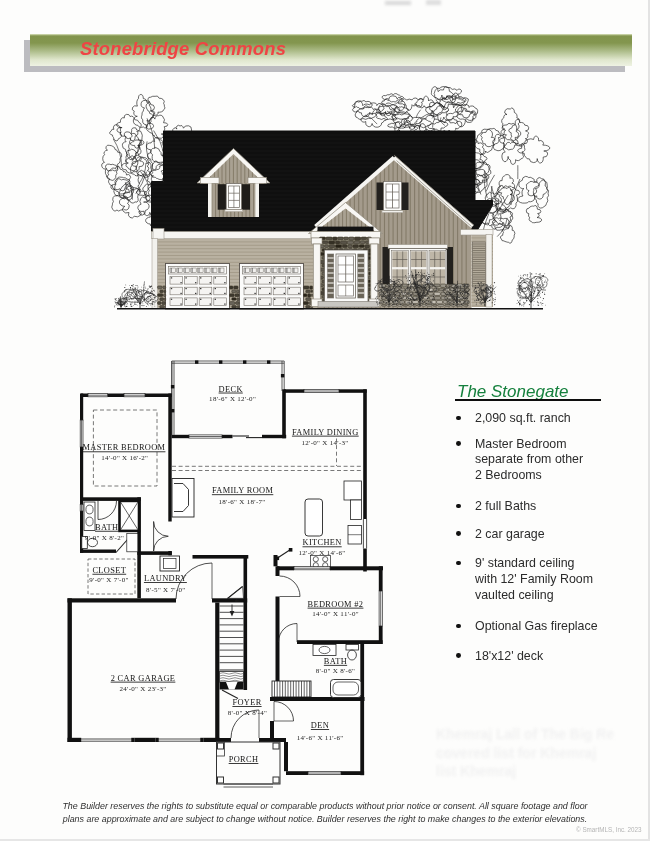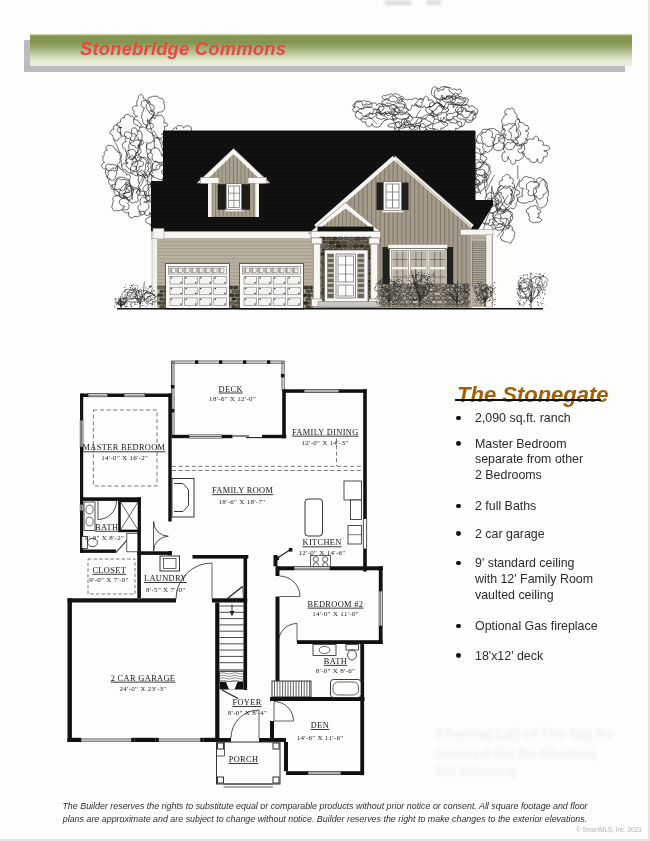--- a/index.html
+++ b/index.html
@@ -2392,21 +2392,21 @@
       <rect x="273" y="743" width="6" height="6" fill="none" stroke="#333" stroke-width="1"></rect>
       <rect x="217.5" y="777" width="6" height="6" fill="none" stroke="#333" stroke-width="1"></rect>
       <rect x="273" y="777" width="6" height="6" fill="none" stroke="#333" stroke-width="1"></rect>
       <line x1="223.5" y1="784" x2="273" y2="784" stroke="#333" stroke-width="0.8"></line>
       <line x1="223.5" y1="787" x2="273" y2="787" stroke="#333" stroke-width="0.8"></line>
     </g>
 
 <text x="243.5" y="762" font-family="Liberation Serif, serif" font-size="8.4" letter-spacing="0.35" fill="#161616" text-anchor="middle" text-decoration="underline">PORCH</text>
 </svg>
 
-<div class="abs" style="left:457px;top:381.5px;font-weight:bold;font-style:italic;font-size:22px;color:#a16207;">The&nbsp;Stonegate</div>
+<div class="abs" style="left:457px;top:381.5px;font-weight:normal;font-style:italic;font-size:17px;color:#15803d;">The&nbsp;Stonegate</div>
 
 <div class="abs" style="left:455px;top:398.5px;width:146px;height:2.5px;background:#0e0e0e;"></div>
 
 <div class="abs" style="left:456px;top:415.5px;width:4.8px;height:4.8px;border-radius:50%;background:#111;"></div>
 <div class="abs" style="left:475px;top:411px;width:180px;font-size:12.4px;line-height:15.8px;color:#2b2b2b;">2,090 sq.ft. ranch</div>
 <div class="abs" style="left:456px;top:441.0px;width:4.8px;height:4.8px;border-radius:50%;background:#111;"></div>
 <div class="abs" style="left:475px;top:436.5px;width:180px;font-size:12.4px;line-height:15.8px;color:#2b2b2b;">Master Bedroom<br>separate from other<br>2 Bedrooms</div>
 <div class="abs" style="left:456px;top:503.5px;width:4.8px;height:4.8px;border-radius:50%;background:#111;"></div>
 <div class="abs" style="left:475px;top:499px;width:180px;font-size:12.4px;line-height:15.8px;color:#2b2b2b;">2 full Baths</div>
 <div class="abs" style="left:456px;top:531.0px;width:4.8px;height:4.8px;border-radius:50%;background:#111;"></div>

